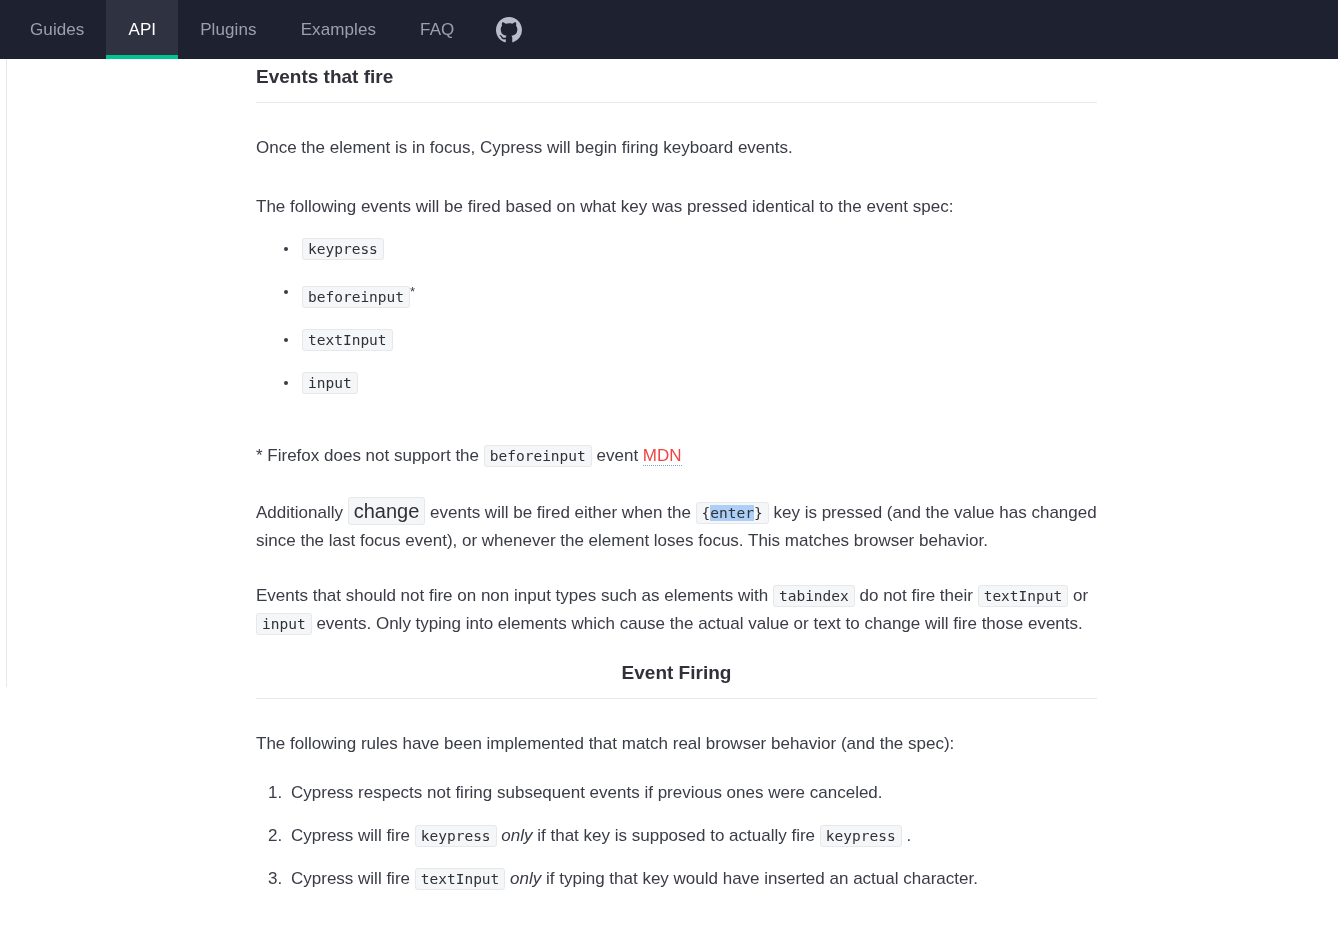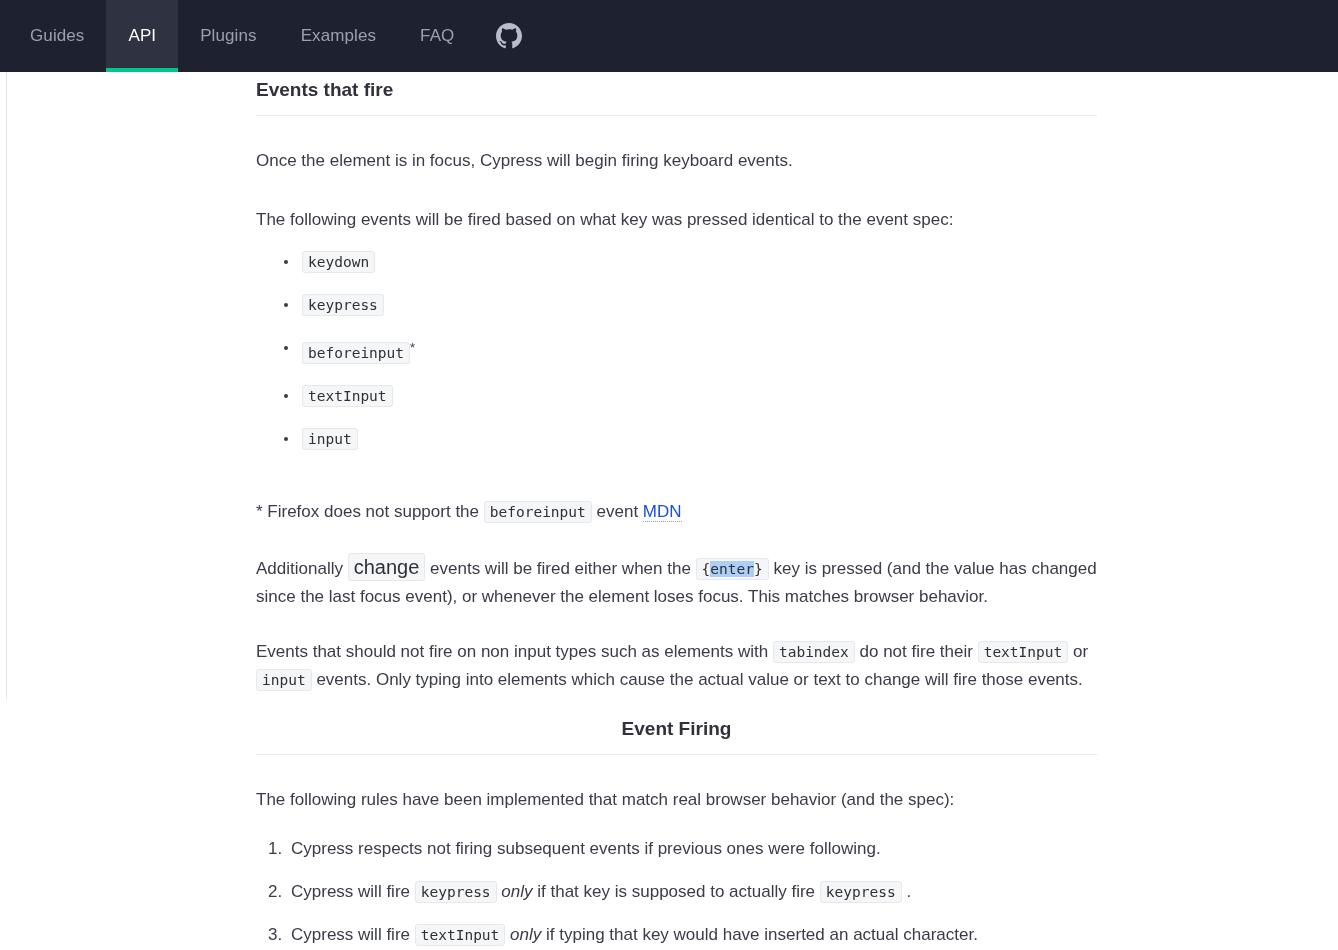--- a/index.html
+++ b/index.html
@@ -11,21 +11,21 @@
     width: 1338px;
     height: 950px;
     overflow: hidden;
     font-family: "Liberation Sans", sans-serif;
     color: #3a3c47;
     -webkit-font-smoothing: antialiased;
   }
 
   
   .navbar {
-    height: 72px;
+    height: 59px;
     background: #1e2130;
     display: flex;
     align-items: stretch;
     padding-left: 8px;
     box-sizing: border-box;
   }
   .nav-item {
     display: flex;
     align-items: center;
     padding: 0 22px;
@@ -150,21 +150,21 @@
   code.code.sans {
     font-family: "Liberation Sans", sans-serif;
     font-size: 20px;
   }
   .star {
     font-size: 13px;
     vertical-align: super;
     color: #3a3c47;
   }
   a.link {
-    color: #1d4ed8;
+    color: #ef4444;
     text-decoration: none;
     border-bottom: 1px dotted #7aa7d0;
     cursor: pointer;
   }
   .sel {
     background: #accef7;
     color: #2f3138;
   }
   em.ital { font-style: italic; text-align: right; }
 </style>
@@ -210,23 +210,20 @@
       <div class="h2-wrap">
         <h2 class="section-title">Events that fire</h2>
       </div>
 
       <p class="para">Once the element is in focus, Cypress will begin firing keyboard events.</p>
 
       <p class="para">The following events will be fired based on what key was pressed identical to the event spec:</p>
 
       <ul class="evt-list">
         <li>
-          <code class="code">keydown</code>
-        </li>
-        <li>
           <code class="code">keypress</code>
         </li>
         <li>
           <code class="code">beforeinput</code><span class="star">*</span>
         </li>
         <li>
           <code class="code">textInput</code>
         </li>
         <li>
           <code class="code">input</code>
@@ -239,20 +236,20 @@
 
       <p class="para tight"><span>Events that should not fire on non input types such as elements with</span> <code class="code">tabindex</code> <span>do not fire their</span> <code class="code">textInput</code> <span>or</span> <code class="code">input</code> <span>events. Only typing into elements which cause the actual value or text to change will fire those events.</span></p>
 
       <div class="h2-wrap second">
         <h2 class="section-title">Event Firing</h2>
       </div>
 
       <p class="para">The following rules have been implemented that match real browser behavior (and the spec):</p>
 
       <ol class="rules-list">
-        <li><span>Cypress respects not firing subsequent events if previous ones were following.</span></li>
+        <li><span>Cypress respects not firing subsequent events if previous ones were canceled.</span></li>
         <li><span>Cypress will fire</span> <code class="code">keypress</code> <em class="ital">only</em> <span>if that key is supposed to actually fire</span> <code class="code">keypress</code> <span>.</span></li>
         <li><span>Cypress will fire</span> <code class="code">textInput</code> <em class="ital">only</em> <span>if typing that key would have inserted an actual character.</span></li>
       </ol>
 
     </div>
   </div>
 </div>
 
 </body></html>

